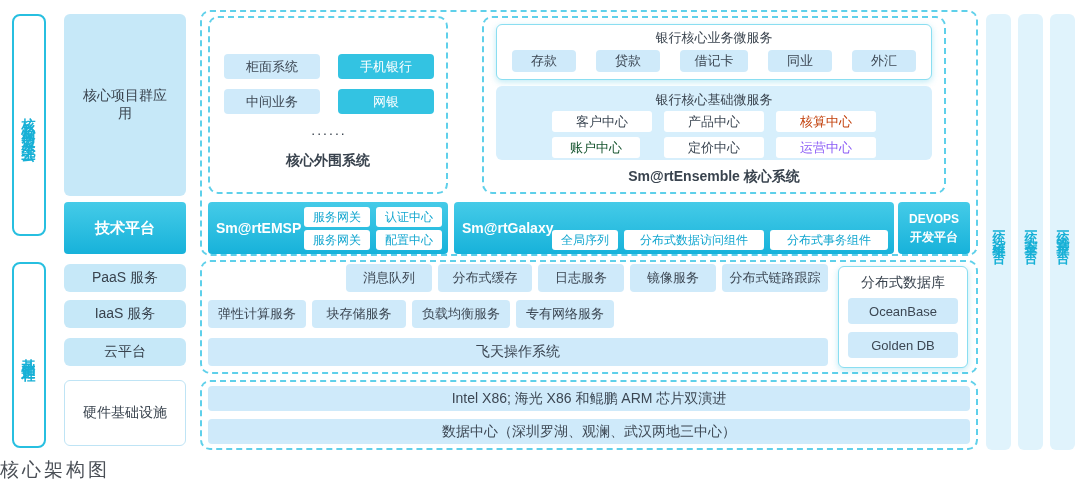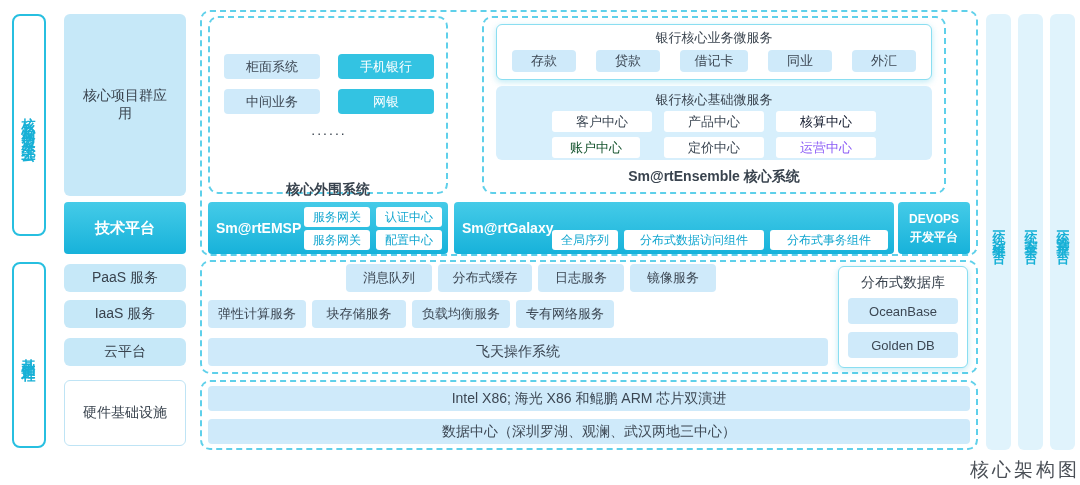--- a/index.html
+++ b/index.html
@@ -17,21 +17,21 @@
   .boxtitle{font-weight:400;color:#39434e;font-size:13px;text-align:center}
   .vtext{writing-mode:vertical-rl;text-orientation:upright;letter-spacing:4px}
   .rail{background:#fff;border:2px solid #27bfe0;border-radius:8px;color:#17b0d6;font-weight:700;font-size:14px;display:flex;align-items:center;justify-content:center}
   .rrail{background:#e0f3fc;border-radius:6px;color:#17b0d6;font-weight:600;font-size:13px;display:flex;align-items:center;justify-content:center}
   .colbox-light{background:#c6e8f8;border-radius:6px;color:#39434e;font-size:14px;display:flex;align-items:center;justify-content:center;text-align:center}
   .whitebox{background:#fff;border:1px solid #bfe4f5;border-radius:6px;color:#39434e;font-size:14px;display:flex;align-items:center;justify-content:center}
   .gradbox-label{color:#fff;font-weight:700;font-size:14px;display:flex;align-items:center}
   .gradbox-center{color:#fff;font-weight:700;font-size:12px;display:flex;align-items:center;justify-content:center;text-align:center;flex-direction:column;line-height:1.5}
   .techlabel{color:#fff;font-weight:700;font-size:15px;display:flex;align-items:center;justify-content:center}
   .dots{color:#39434e;font-size:14px;letter-spacing:2px;text-align:center}
-  .diagram-title{color:#4a4f56;font-size:19px;text-align:right;letter-spacing:3px}
+  .diagram-title{color:#4a4f56;font-size:19px;text-align:left;letter-spacing:3px}
 </style>
 </head>
 <body>
 
 <div class="canvas">
 
   <div class="abs rail" style="left:12px;top:14px;width:34px;height:222px">
     <span class="vtext">核心及周边系统上云</span>
   </div>
   <div class="abs rail" style="left:12px;top:262px;width:34px;height:186px">
@@ -46,37 +46,37 @@
   <div class="abs whitebox" style="left:64px;top:380px;width:122px;height:66px">硬件基础设施</div>
 
   <div class="abs box-dashed" style="left:200px;top:10px;width:778px;height:246px"></div>
 
   <div class="abs box-dashed" style="left:208px;top:16px;width:240px;height:178px"></div>
   <div class="abs pill-light" style="left:224px;top:54px;width:96px;height:25px">柜面系统</div>
   <div class="abs pill-cyan" style="left:338px;top:54px;width:96px;height:25px">手机银行</div>
   <div class="abs pill-light" style="left:224px;top:89px;width:96px;height:25px">中间业务</div>
   <div class="abs pill-cyan" style="left:338px;top:89px;width:96px;height:25px">网银</div>
   <div class="abs dots" style="left:224px;top:122px;width:210px">......</div>
-  <div class="abs caption" style="left:208px;top:181px;width:240px">核心外围系统</div>
+  <div class="abs caption" style="left:208px;top:152px;width:240px">核心外围系统</div>
 
   <div class="abs box-dashed" style="left:482px;top:16px;width:464px;height:178px"></div>
 
   <div class="abs box-solid" style="left:496px;top:24px;width:436px;height:56px"></div>
   <div class="abs boxtitle" style="left:496px;top:29px;width:436px">银行核心业务微服务</div>
   <div class="abs pill-light" style="left:512px;top:50px;width:64px;height:22px">存款</div>
   <div class="abs pill-light" style="left:596px;top:50px;width:64px;height:22px">贷款</div>
   <div class="abs pill-light" style="left:680px;top:50px;width:68px;height:22px">借记卡</div>
   <div class="abs pill-light" style="left:768px;top:50px;width:64px;height:22px">同业</div>
   <div class="abs pill-light" style="left:852px;top:50px;width:64px;height:22px">外汇</div>
 
   <div class="abs box-lblue" style="left:496px;top:86px;width:436px;height:74px"></div>
   <div class="abs boxtitle" style="left:496px;top:91px;width:436px">银行核心基础微服务</div>
   <div class="abs pill-white" style="left:552px;top:111px;width:100px;height:21px;font-size:13px;color:#3c4753">客户中心</div>
   <div class="abs pill-white" style="left:664px;top:111px;width:100px;height:21px;font-size:13px;color:#3c4753">产品中心</div>
-  <div class="abs pill-white" style="left:776px;top:111px;width:100px;height:21px;font-size:13px;color:#0f172a">核算中心</div>
+  <div class="abs pill-white" style="left:776px;top:111px;width:100px;height:21px;font-size:13px;color:#c2410c">核算中心</div>
   <div class="abs pill-white" style="left:552px;top:137px;width:88px;height:21px;font-size:13px;color:#14532d">账户中心</div>
   <div class="abs pill-white" style="left:664px;top:137px;width:100px;height:21px;font-size:13px;color:#3c4753">定价中心</div>
   <div class="abs pill-white" style="left:776px;top:137px;width:100px;height:21px;font-size:13px;color:#8b5cf6">运营中心</div>
   <div class="abs caption" style="left:482px;top:168px;width:464px">Sm@rtEnsemble 核心系统</div>
 
   <div class="abs grad" style="left:208px;top:202px;width:240px;height:52px"></div>
   <div class="abs gradbox-label" style="left:216px;top:202px;height:52px">Sm@rtEMSP</div>
   <div class="abs pill-white" style="left:304px;top:207px;width:66px;height:20px">服务网关</div>
   <div class="abs pill-white" style="left:376px;top:207px;width:66px;height:20px">认证中心</div>
   <div class="abs pill-white" style="left:304px;top:230px;width:66px;height:20px">服务网关</div>
@@ -92,20 +92,21 @@
     <span>DEVOPS</span>
     <span>开发平台</span>
   </div>
 
   <div class="abs box-dashed" style="left:200px;top:260px;width:778px;height:114px"></div>
 
   <div class="abs pill-light" style="left:346px;top:264px;width:86px;height:28px">消息队列</div>
   <div class="abs pill-light" style="left:438px;top:264px;width:94px;height:28px">分布式缓存</div>
   <div class="abs pill-light" style="left:538px;top:264px;width:86px;height:28px">日志服务</div>
   <div class="abs pill-light" style="left:630px;top:264px;width:86px;height:28px">镜像服务</div>
+  <div class="abs pill-light" style="left:722px;top:264px;width:106px;height:28px">分布式链路跟踪</div>
 
   <div class="abs pill-light" style="left:208px;top:300px;width:98px;height:28px">弹性计算服务</div>
   <div class="abs pill-light" style="left:312px;top:300px;width:94px;height:28px">块存储服务</div>
   <div class="abs pill-light" style="left:412px;top:300px;width:98px;height:28px">负载均衡服务</div>
   <div class="abs pill-light" style="left:516px;top:300px;width:98px;height:28px">专有网络服务</div>
 
   <div class="abs pill-light" style="left:208px;top:338px;width:620px;height:28px;font-size:14px">飞天操作系统</div>
 
   <div class="abs box-solid" style="left:838px;top:266px;width:130px;height:102px"></div>
   <div class="abs boxtitle" style="left:838px;top:274px;width:130px;font-size:14px">分布式数据库</div>

